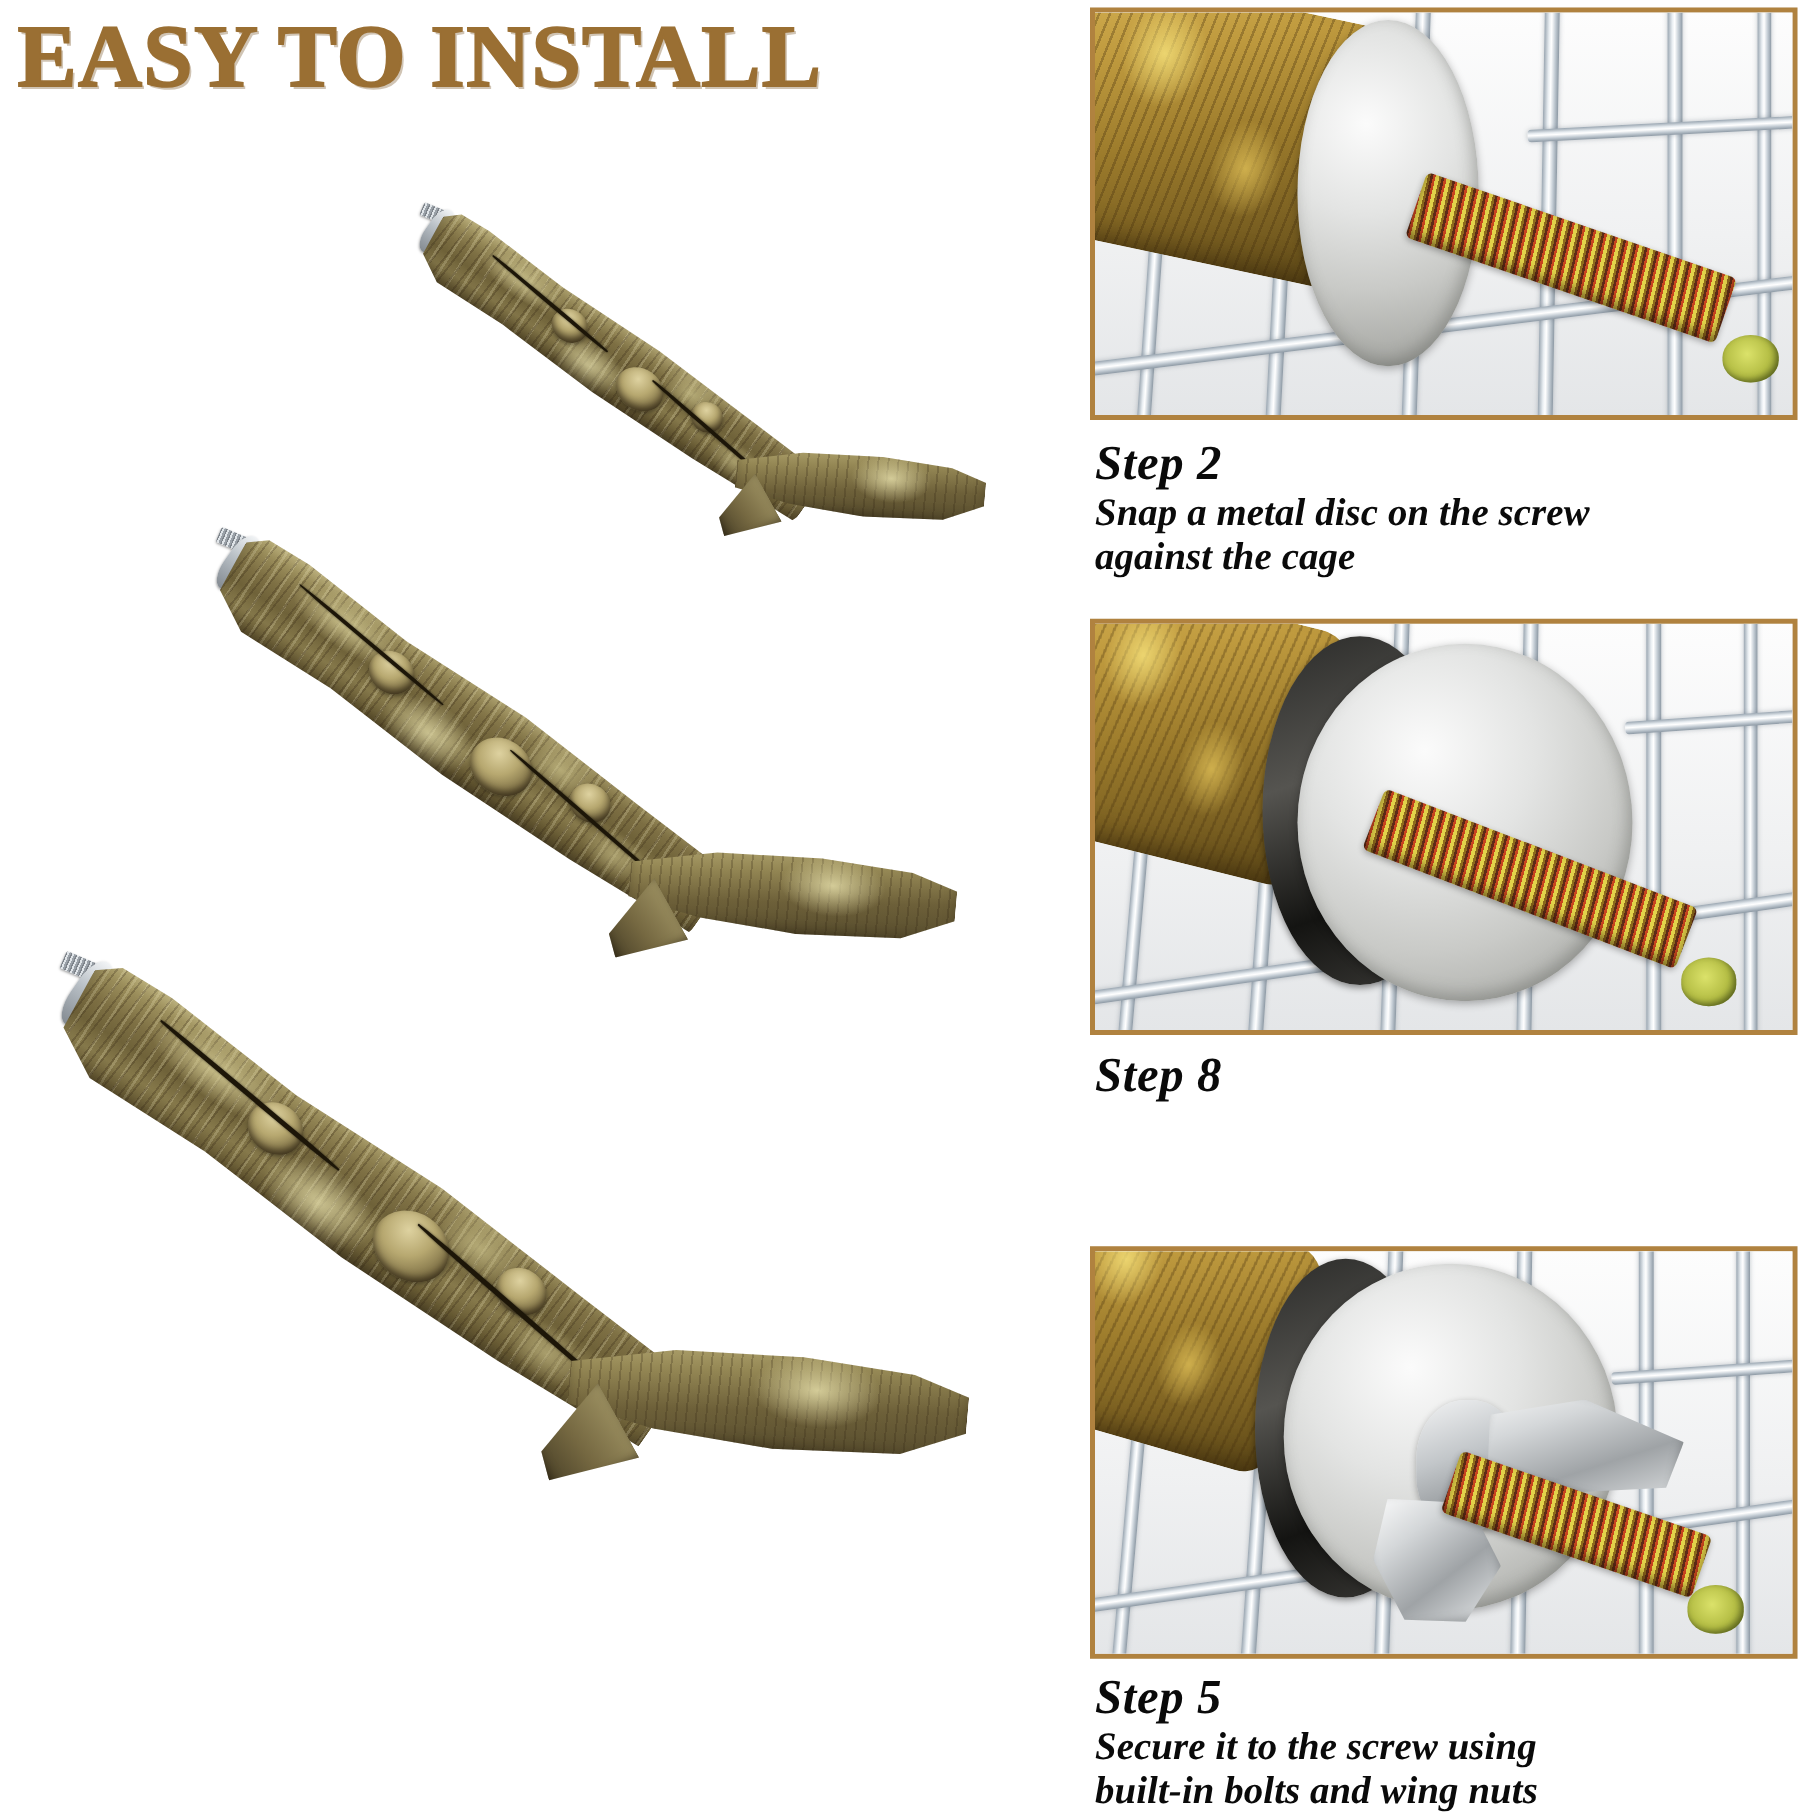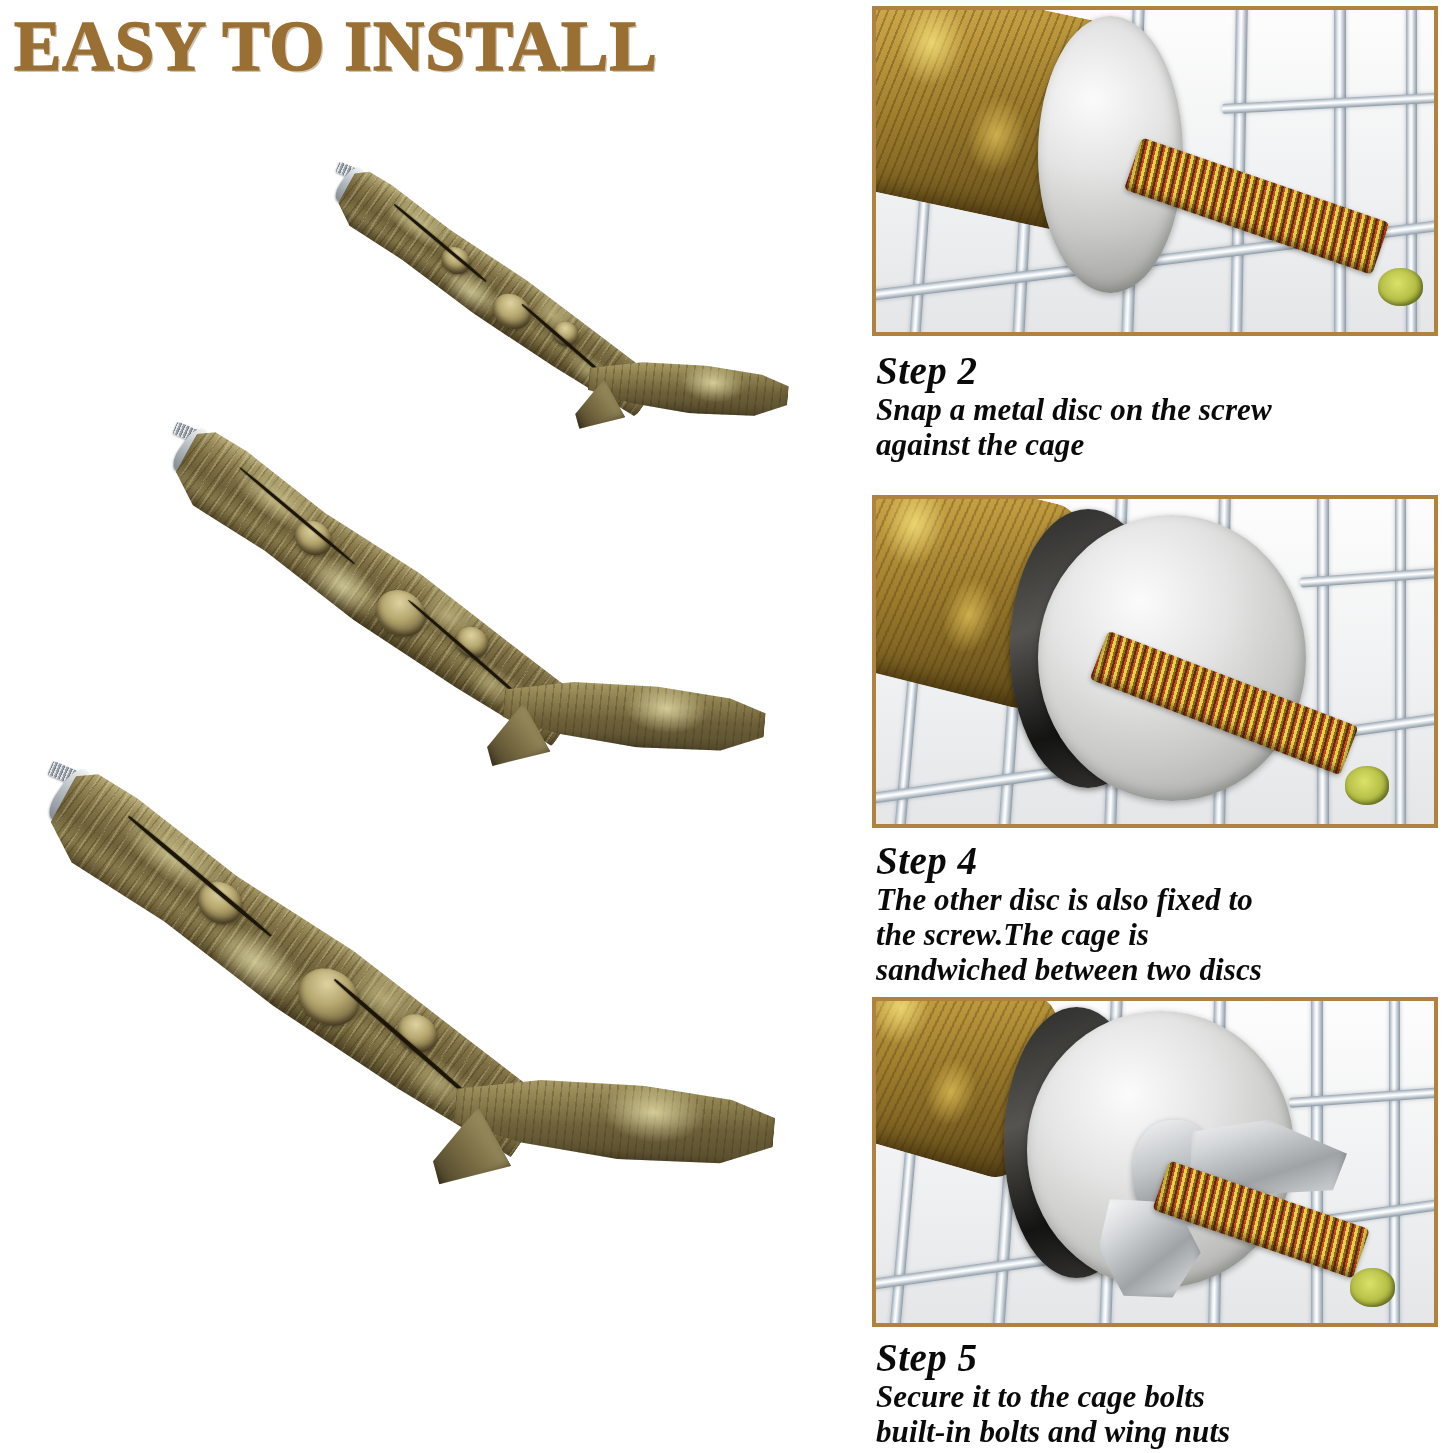--- a/index.html
+++ b/index.html
@@ -293,24 +293,21 @@
         <div class="wire-h" style="top:78%;height:11px;transform:rotate(-8deg);"></div>
         <div class="wire-h" style="top:22%;height:10px;left:76%;width:34%;transform:rotate(-4deg);"></div>
         <div class="wood-chunk" style="left:-8%;top:-6%;width:42%;height:64%;transform:rotate(14deg);"></div>
         <div class="disc-rim" style="left:24%;top:3%;width:28%;height:86%;"></div>
         <div class="disc" style="left:29%;top:5%;width:48%;height:88%;"></div>
         <div class="bolt" style="left:40%;top:40%;width:48%;height:16%;transform:rotate(21deg);"></div>
         <div class="bolt-tip" style="left:84%;top:82%;width:8%;height:12%;"></div>
       </div>
     </div>
     <div class="step-caption" style="top:345px;">
-      <div class="step-title">Step 4</div>
-      <div class="step-desc">The other disc is also fixed to
-the screw.The cage is
-sandwiched between two discs</div>
+      <div class="step-title">Step 8</div>
     </div>
   </div>
 
   <div class="step-block" style="top:997px;height:456px;">
     <div class="photo-frame" style="top:0;height:330px;">
       <div class="photo">
         <div class="wire-v" style="left:5%;width:11px;transform:rotate(5deg);"></div>
         <div class="wire-v" style="left:23%;width:12px;transform:rotate(4deg);"></div>
         <div class="wire-v" style="left:41%;width:12px;transform:rotate(2deg);"></div>
         <div class="wire-v" style="left:60%;width:12px;transform:rotate(1deg);"></div>
@@ -325,17 +322,17 @@
         <div class="wing" style="left:56%;top:37%;width:28%;height:24%;transform:rotate(12deg);
                     clip-path:polygon(0% 36%,46% 0%,100% 22%,96% 72%,44% 100%,4% 84%);"></div>
         <div class="wing" style="left:40%;top:60%;width:18%;height:33%;transform:rotate(-8deg);
                     clip-path:polygon(18% 0%,82% 12%,100% 62%,66% 100%,18% 92%,0% 44%);"></div>
         <div class="bolt" style="left:51%;top:49%;width:38%;height:16%;transform:rotate(19deg);"></div>
         <div class="bolt-tip" style="left:85%;top:83%;width:8%;height:12%;"></div>
       </div>
     </div>
     <div class="step-caption" style="top:340px;">
       <div class="step-title">Step 5</div>
-      <div class="step-desc">Secure it to the cage bolts
+      <div class="step-desc">Secure it to the screw using
 built-in bolts and wing nuts</div>
     </div>
   </div>
 </div>
 
 </body></html>

